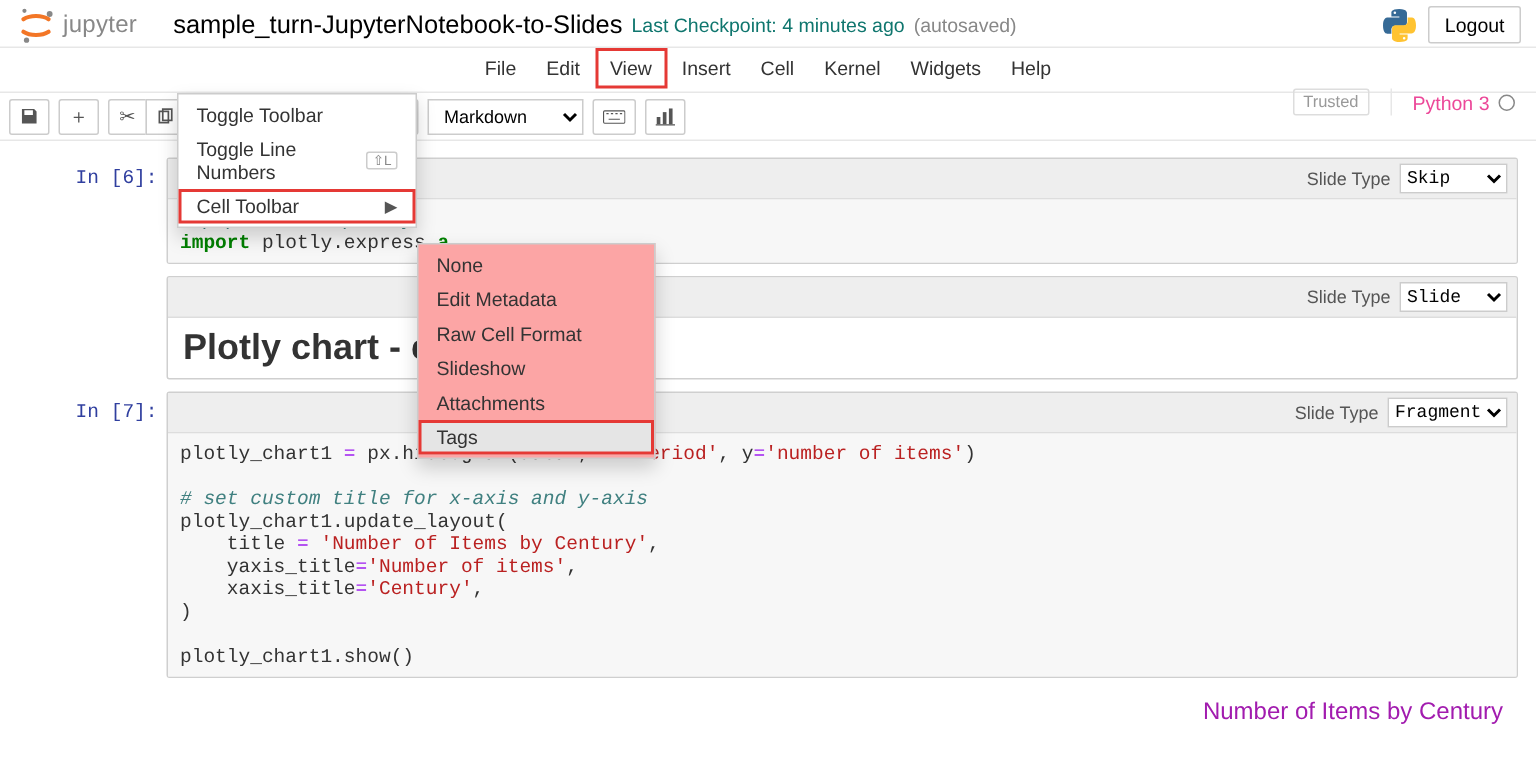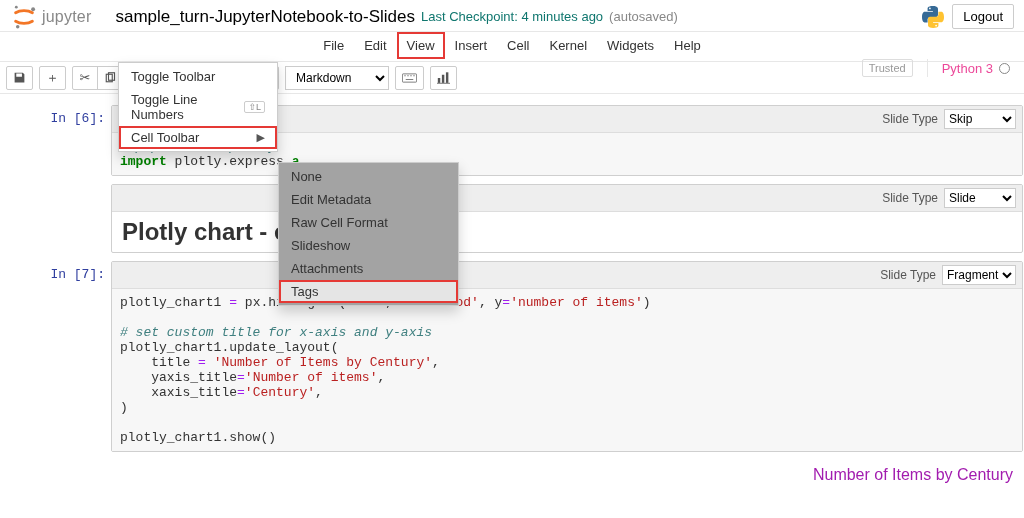--- a/index.html
+++ b/index.html
@@ -36,34 +36,34 @@
   .tgroup .tbtn:last-child{ border-top-right-radius:2px; border-bottom-right-radius:2px;}
   .cell-type { height:24px; border:1px solid #ccc; font-size:12px; padding: 0 20px 0 6px; background:#fff; appearance:auto; }
 
   
   .dropdown { position:absolute; top: 30px; left: 118px; width: 160px; background:#fff; border:1px solid #ccc; box-shadow: 0 6px 12px rgba(0,0,0,.175); z-index: 10; padding: 2px 0; }
   .dropdown-item { padding: 4px 12px; font-size:13px; color:#333; cursor:pointer; display:flex; align-items:center; justify-content: space-between; }
   .dropdown-item .kbd { border:1px solid #ccc; font-size:9px; padding: 0 3px; color:#888; border-radius:2px; }
   .dropdown-item.highlight { outline: 2px solid #e53935; outline-offset: -2px; }
   .arrow-right { font-size:11px; color:#555; }
 
-  .submenu { position:absolute; top: 130px; left: 278px; width: 181px; background:#a3a3a3; border:1px solid #ccc; box-shadow: 0 6px 12px rgba(0,0,0,.175); z-index: 11; padding: 2px 0; }
+  .submenu { position:absolute; top: 130px; left: 278px; width: 159px; background:#fca5a5; border:1px solid #ccc; box-shadow: 0 6px 12px rgba(0,0,0,.175); z-index: 11; padding: 2px 0; }
   .submenu .dropdown-item.hover { background:#e5e5e5; }
   .submenu .dropdown-item.highlight { outline: 2px solid #e53935; outline-offset: -2px; }
 
   
   .notebook { padding: 4px 0 20px 0; }
   .cell-wrap { margin: 6px 0 0 0; }
   .cell { display:flex; border:1px solid transparent; }
   .prompt { width: 110px; text-align:right; padding: 6px 6px 0 0; font-family: Menlo, Monaco, "Courier New", monospace; font-size: 13px; color:#303F9F; flex-shrink:0;}
   .prompt.in { color:#303F9F; }
-  .cell-body { flex:1; padding-right: 0; }
+  .cell-body { flex:1; padding-right: 11px; }
   .input-area { border:1px solid #cfcfcf; background:#f7f7f7; border-radius:2px; position:relative; }
   .slide-bar { display:flex; justify-content:flex-end; align-items:center; padding: 3px 6px; background:#eee; border-bottom:1px solid #ddd; font-size:12px; color:#555; gap:6px; }
-  .slide-select { font-size:12px; height:20px; border:1px solid #ccc; background:#fff; min-width:72px;}
+  .slide-select { font-size:12px; height:20px; border:1px solid #ccc; background:#fff; min-width:72px;font-family:Liberation Mono, monospace;}
   .code { padding: 6px 8px; font-family: Menlo, Monaco, "Courier New", monospace; font-size: 13px; white-space: pre; overflow:hidden; background:#f7f7f7; }
   .markdown-cell .input-area { background:#fff; border:1px solid #cfcfcf; }
   .markdown-rendered { padding: 6px 10px; }
   .markdown-rendered h2 { font-size: 24px; font-weight:700; }
 
   
   .c-comment { color:#408080; font-style:italic;}
   .c-kw { color:#008000; font-weight:bold;}
   .c-op { color:#a020f0; }
   .c-str { color:#ba2121; }

